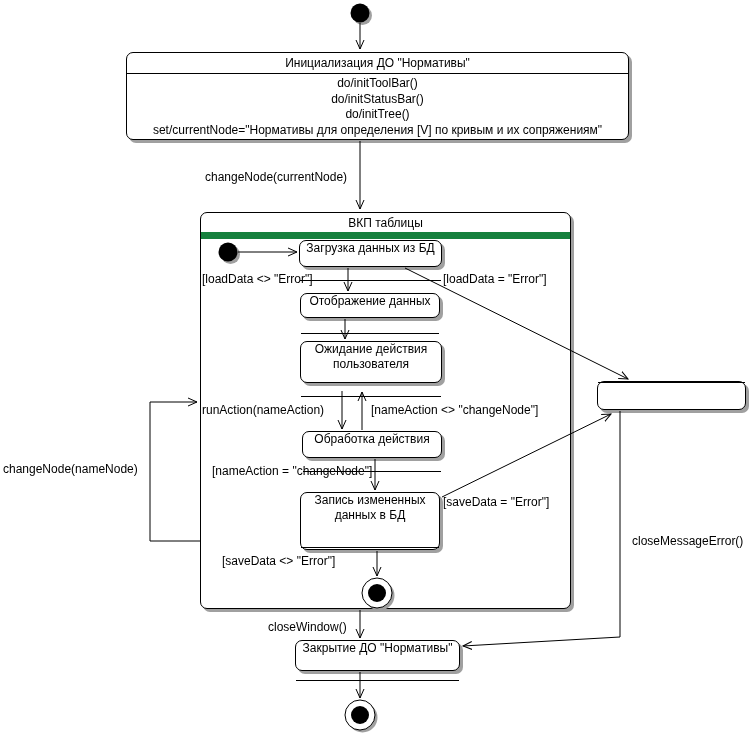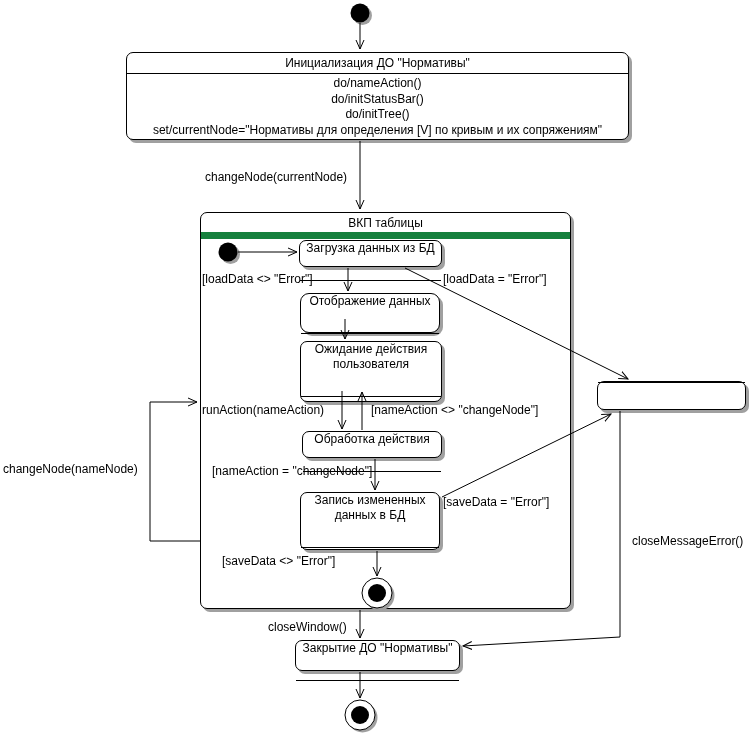--- a/index.html
+++ b/index.html
@@ -43,42 +43,42 @@
   svg.overlay { position:absolute; left:0; top:0; width:750px; height:735px; z-index:10; pointer-events:none; }
 </style>
 </head>
 <body>
 
 <div class="canvas">
 
   <div class="initbox" style="left:126px; top:52px; width:503px; height:88px;">
     <div class="header">Инициализация ДО "Нормативы"</div>
     <div class="body">
-      <div>do/nameAction()</div>
+      <div>do/initToolBar()</div>
       <div>do/initStatusBar()</div>
       <div>do/initTree()</div>
       <div>set/currentNode="Нормативы для определения [V] по кривым и их сопряжениям"</div>
     </div>
   </div>
 
   <div class="composite" style="left:200px; top:212px; width:371px; height:397px;">
     <div class="header">ВКП таблицы</div>
   </div>
 
   <div class="state" style="left:299px; top:240px; width:143px; height:27px;">
     <div class="title">Загрузка данных из БД</div>
     <div class="footer" style="height:5px;"></div>
   </div>
 
-  <div class="state" style="left:300px; top:293px; width:140px; height:40px;border-radius:9px;">
+  <div class="state" style="left:300px; top:293px; width:140px; height:25px;">
     <div class="title">Отображение данных</div>
     <div class="footer" style="height:6px;"></div>
   </div>
 
-  <div class="state" style="left:300px; top:341px; width:142px; height:61px;">
+  <div class="state" style="left:300px; top:341px; width:142px; height:42px;">
     <div class="title">Ожидание действия пользователя</div>
     <div class="footer" style="height:11px;"></div>
   </div>
 
   <div class="state" style="left:300px; top:492px; width:140px; height:58px;">
     <div class="title">Запись измененных данных в БД</div>
     <div class="footer" style="height:21px;"></div>
   </div>
 
   <div class="state" style="left:302px; top:431px; width:140px; height:27px;">

